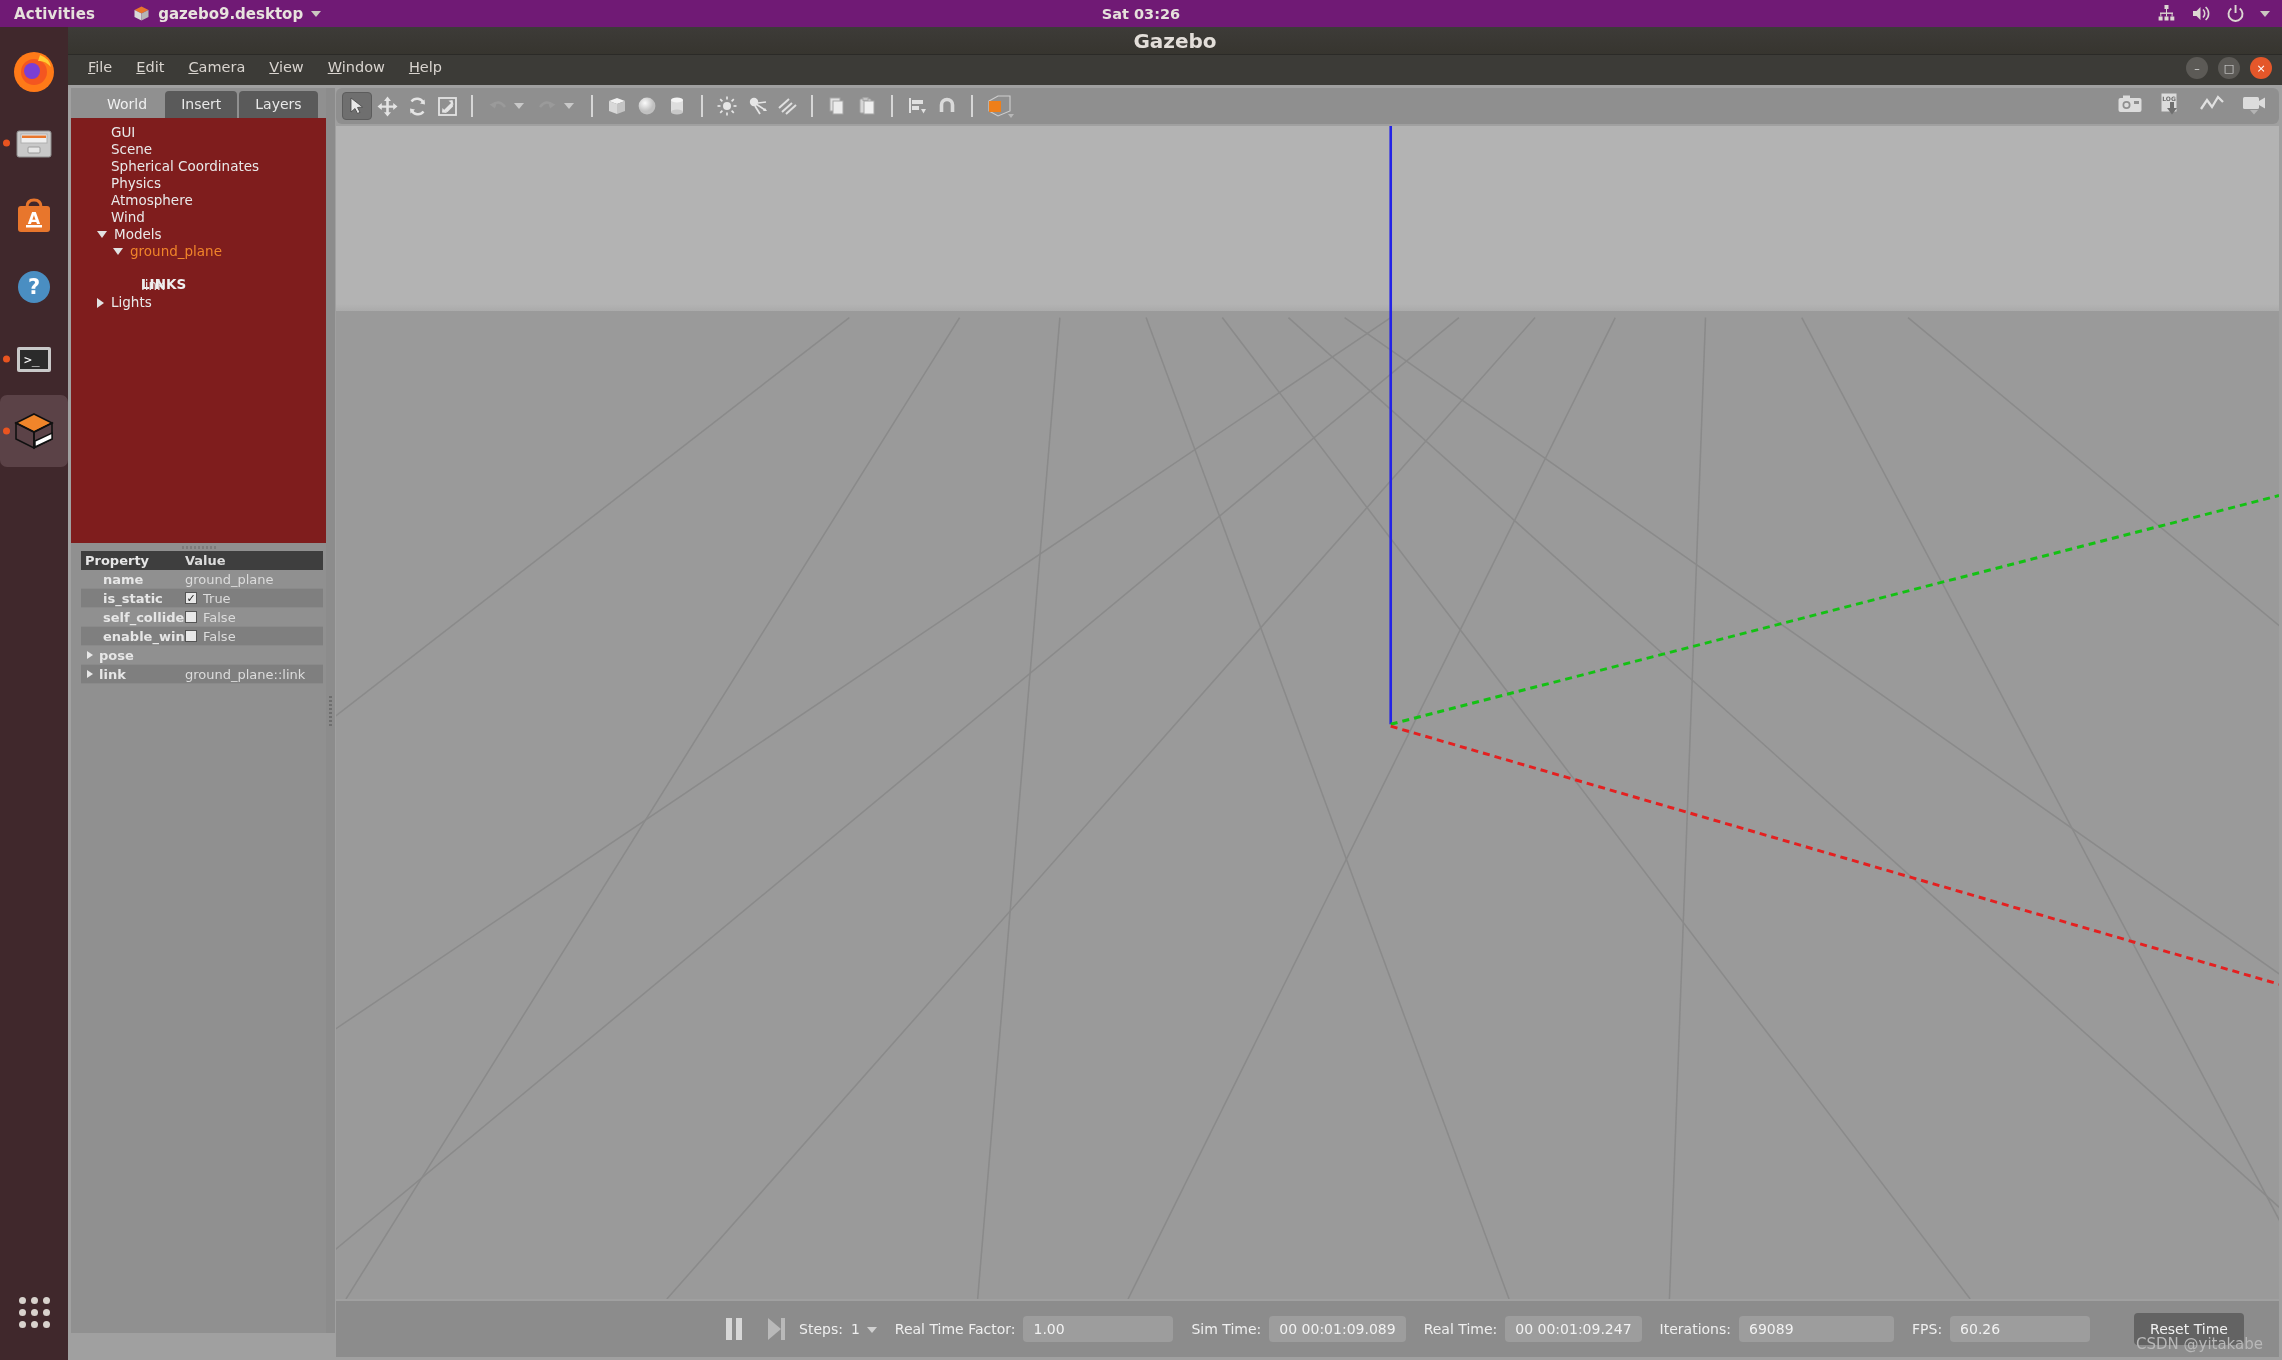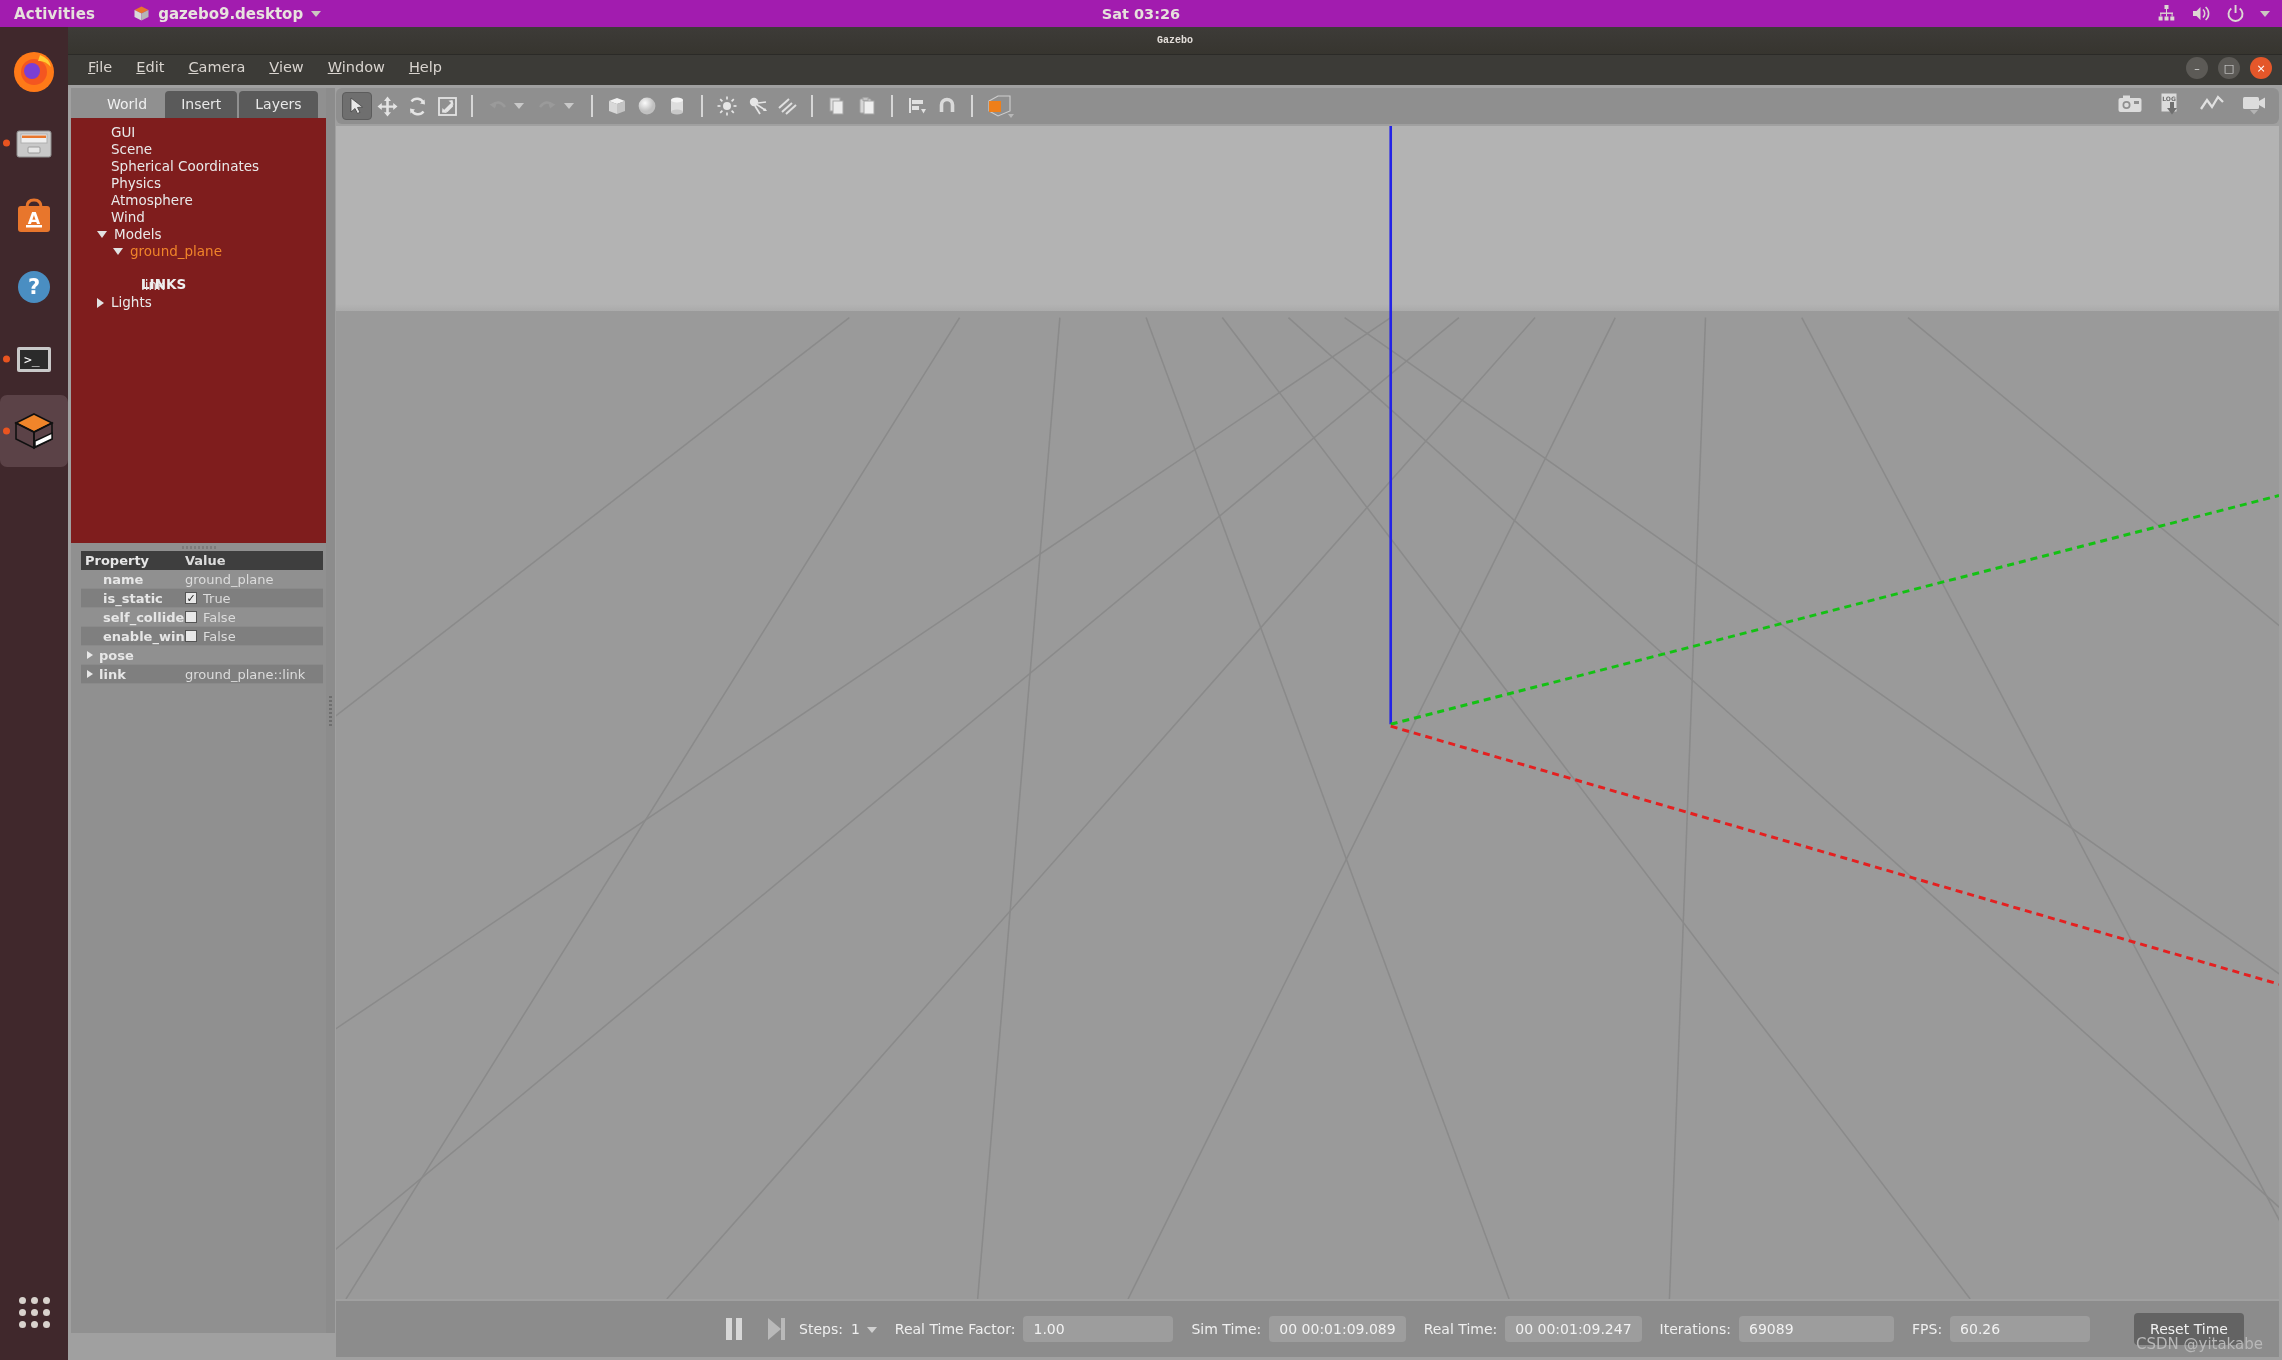--- a/index.html
+++ b/index.html
@@ -7,21 +7,21 @@
     width: 2282px; height: 1360px;
     background: #3c3b37;
     font-family: "DejaVu Sans", sans-serif;
     overflow: hidden;
   }
   #root { position: relative; width: 2282px; height: 1360px; }
 
   
   .topbar {
     position: absolute; left: 0; top: 0; width: 2282px; height: 27px;
-    background: #a21caf; color: #ddd8d3;
+    background: #701a75; color: #ddd8d3;
     display: flex; align-items: center; font-size: 15px;
   }
   .topbar .activities { margin-left: 14px; font-weight: bold; letter-spacing: .2px; color:#e6e1dc;}
   .topbar .appentry { margin-left: 38px; display: flex; align-items: center; gap: 8px; font-weight: bold; color:#e8e3de;}
   .topbar .appicon { width: 17px; height: 17px; position: relative; display:inline-block;}
   .topbar .clock {
     position: absolute; left: 0; right: 0; text-align: center;
     font-weight: bold; font-size: 14.5px; color: #e6e1dc; pointer-events: none;
   }
   .topbar .tray { position: absolute; right: 12px; display: flex; align-items: center; gap: 15px; }
@@ -49,23 +49,22 @@
 
   
   .gzwin {
     position: absolute; left: 68px; top: 27px; width: 2214px; height: 1333px;
     background: #46454a;
   }
   .titlebar {
     height: 28px; width: 100%;
     background: linear-gradient(#3d3b38, #37352f);
     display: flex; align-items: center; justify-content: center;
-    color: #e3ded9; font-size: 10px; font-weight: bold;
+    color: #e3ded9; font-size: 20px; font-weight: bold;
     border-bottom: 1px solid #2b2a27;
-    font-family: Liberation Mono, monospace;
   }
   .wincontrols { position: absolute; right: 10px; top: 30px; display: flex; gap: 10px; }
   .wbtn { width: 22px; height: 22px; border-radius: 50%; background: #5c5a56;
     display: flex; align-items: center; justify-content: center; color: #ddd; font-size: 11px;}
   .wbtn.close { background: #e4572a; color: #fff; }
   .wbtn span { line-height: 1; }
 
   .menubar {
     height: 30px; background: #3c3b37; display: flex; 
     padding-left: 10px; gap: 4px;

